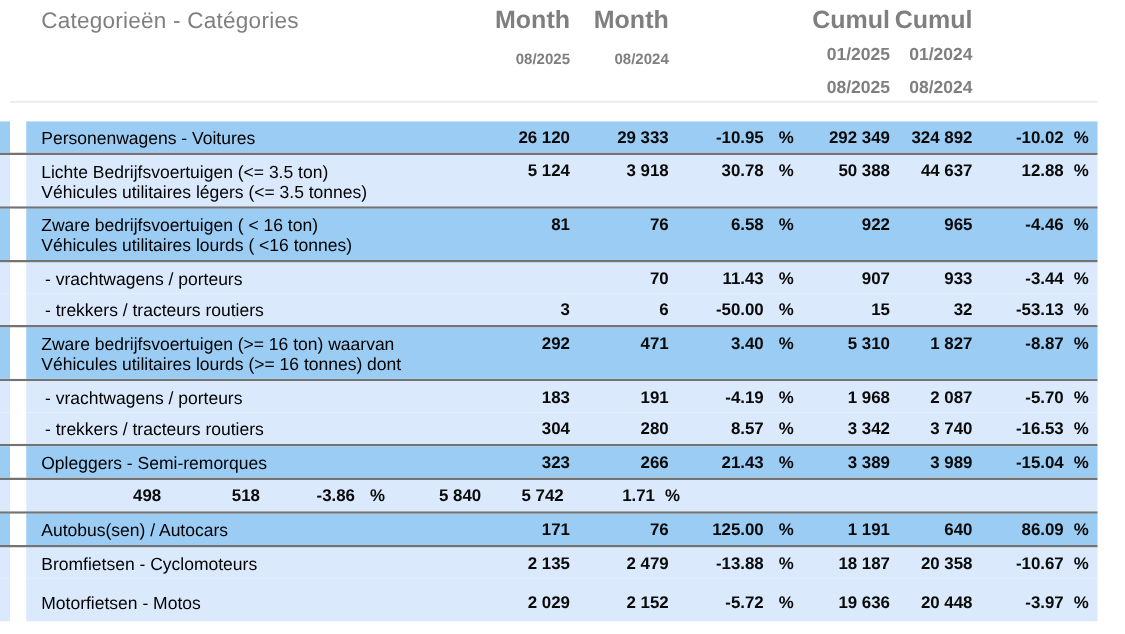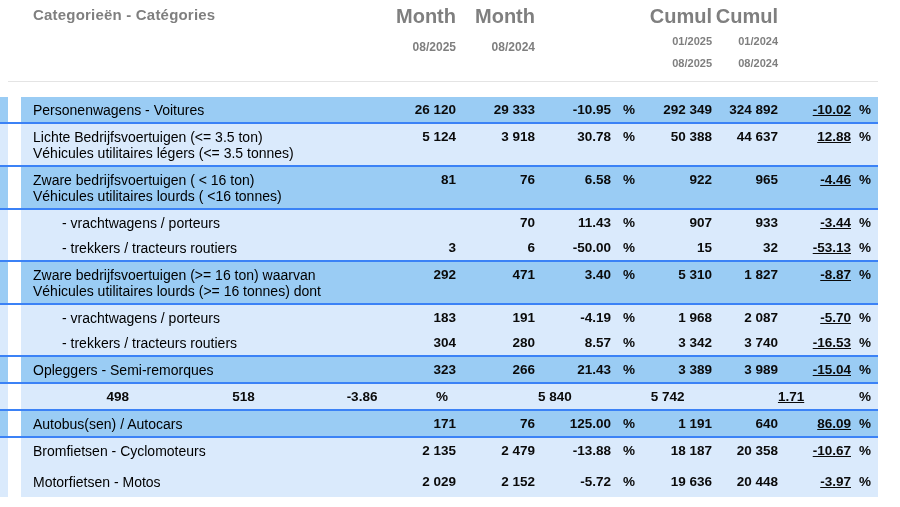--- a/index.html
+++ b/index.html
@@ -17,47 +17,47 @@
   .gutter { width:13px; flex:0 0 13px; background:#fff; }
   .main   { flex:1; display:flex; align-items:flex-start; }
 
   .c-label { flex:1; padding-left:12px; }
   .c-v1 { width:108px; flex:0 0 108px; text-align:right; }
   .c-v2 { width:79px;  flex:0 0 79px;  text-align:right; }
   .c-p1 { width:76px;  flex:0 0 76px;  text-align:right; }
   .c-s1 { width:37px;  flex:0 0 37px;  text-align:left; padding-left:12px; }
   .c-c1 { width:64px;  flex:0 0 64px;  text-align:right; }
   .c-c2 { width:66px;  flex:0 0 66px;  text-align:right; }
-  .c-p2 { width:73px;  flex:0 0 73px;  text-align:right;text-decoration:underline; }
+  .c-p2 { width:73px;  flex:0 0 73px;  text-align:right; }
   .c-s2 { width:27px;  flex:0 0 27px;  text-align:left; padding-left:8px; }
 
   
   .header { height:97px; position:relative; }
   .header .strip, .header .main { background:#fff; }
   .header::after {
     content:""; position:absolute; left:8px; right:0; bottom:15px;
     height:1px; background:#e4e4e4;
   }
   .title {
-    padding-top:6px; font-size:15px; font-weight:bold;
+    padding-top:6px; font-size:18px; font-weight:normal;
     color:var(--header-text); letter-spacing:0.2px;
   }
   .hdr-title { font-size:20px; font-weight:bold; color:var(--header-text); margin-top:5px; }
   .hdr-date  { font-size:12px; font-weight:bold; color:var(--header-text); margin-top:12px; }
-  .hdr-date-sm { font-size:11px; font-weight:bold; color:var(--header-text); margin-top:7px; }
+  .hdr-date-sm { font-size:14px; font-weight:bold; color:var(--header-text); margin-top:7px; }
   .hdr-date-sm + .hdr-date-sm { margin-top:10px; }
 
   
-  .row .main { min-height:25px; padding-bottom:0;justify-content:space-between; }
+  .row .main { min-height:25px; padding-bottom:0; }
   .row.shade-dark  .strip, .row.shade-dark  .main { background:var(--row-dark); }
   .row.shade-light .strip, .row.shade-light .main { background:var(--row-light); }
-  .row.sep { border-top:2px solid #3b82f6; }
+  .row.sep { border-top:2px solid #737373; }
 
   .row .c-label { padding-top:5px; padding-bottom:4px; font-size:14px; line-height:16px; }
-  .row .c-label.indent { padding-left:41px; }
+  .row .c-label.indent { padding-left:15px; }
   .val, .pct, .sign {
     padding-top:5px; font-size:13.5px; font-weight:bold; line-height:16px;
     color:#0a0a0a;
   }
   .row-last .main { min-height:34px; }
   .row-last .c-label, .row-last .val, .row-last .pct, .row-last .sign { padding-top:11px; }
 </style>
 </head>
 <body>
 

